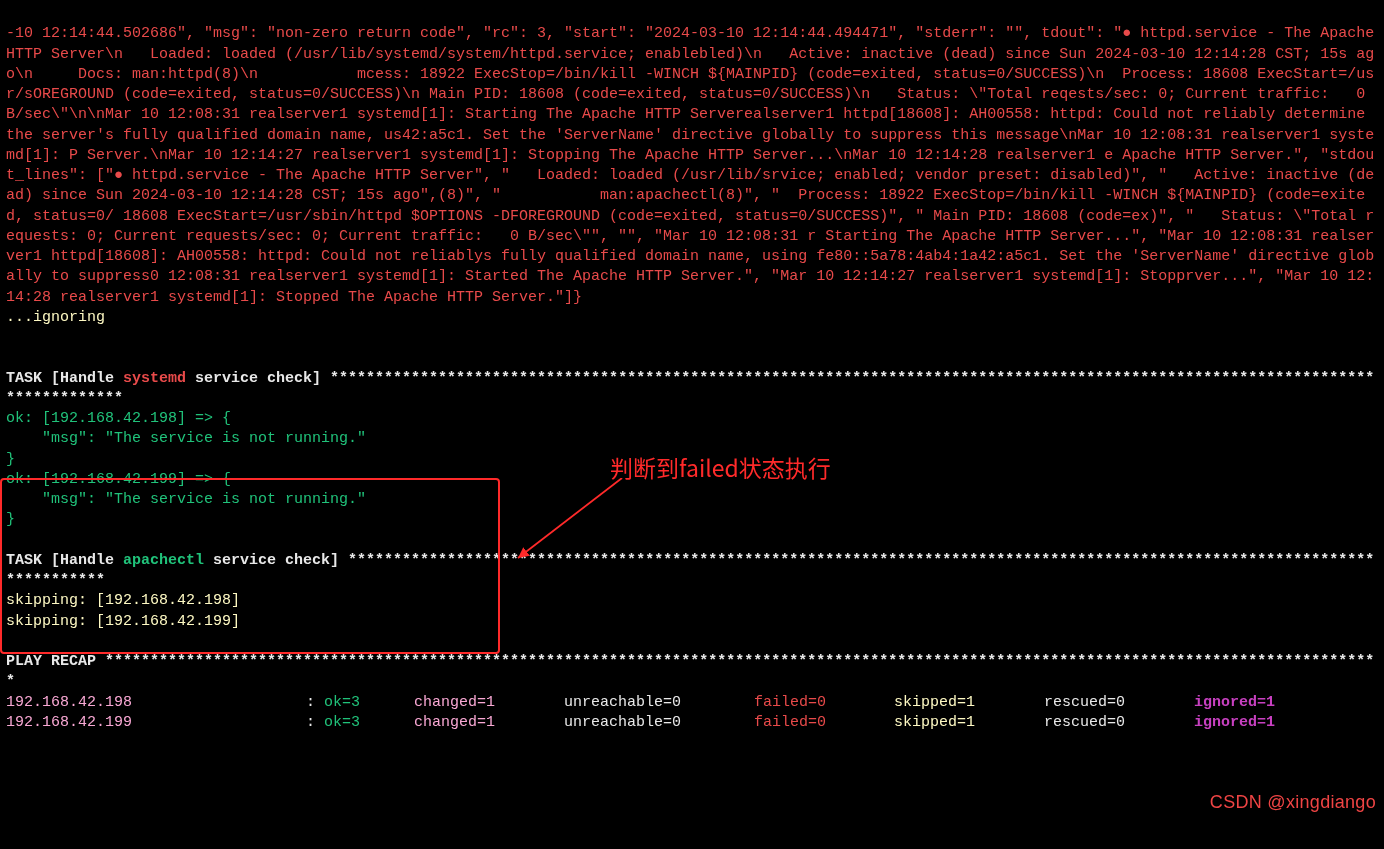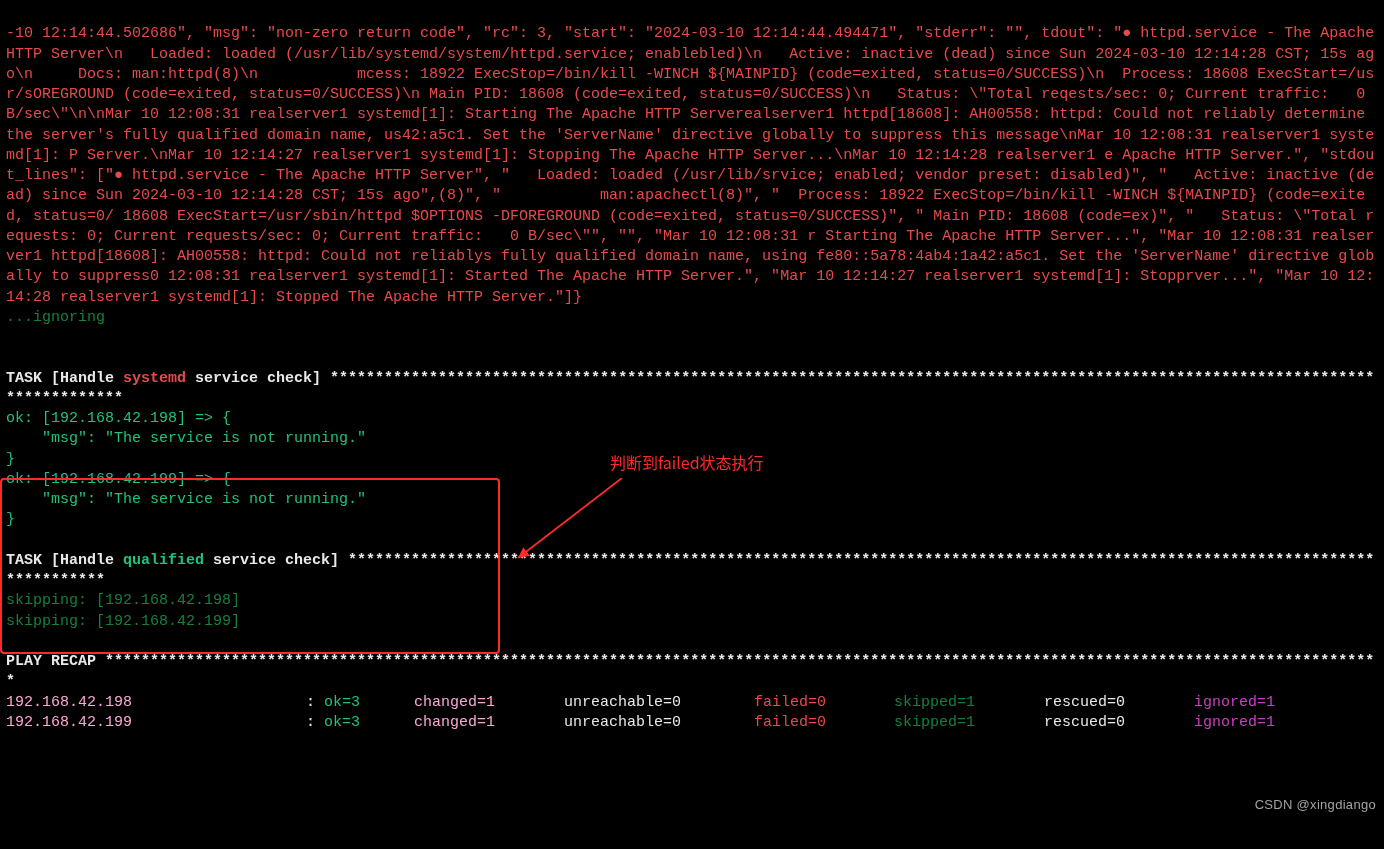--- a/index.html
+++ b/index.html
@@ -1,45 +1,45 @@
 <!DOCTYPE html>
 <html><head>
 <meta charset="utf-8">
 <style>
   html,body{margin:0;padding:0;background:#000;color:#ccc;font-family:Consolas,"Courier New",monospace;font-size:15px;line-height:1.35;}
   .terminal{padding:4px 6px;white-space:pre-wrap;word-break:break-all;position:relative;}
   .red{color:#e84a4a;}
-  .cyan{color:#15803d;}
+  .cyan{color:#fef9c3;}
   .green{color:#20c27a;}
   .yellow{color:#f9a8d4;}
-  .magenta{color:#c740c0;}
+  .magenta{color:#c740c0;font-weight:bold;}
   .white{color:#e8e8e8;}
   .bold{font-weight:bold;}
-  .annot{position:absolute;left:610px;top:452px;color:#ff2a2a;font-family:SimSun,"Noto Sans CJK SC",sans-serif;font-size:16px;white-space:nowrap;}
+  .annot{position:absolute;left:610px;top:452px;color:#ff2a2a;font-family:SimSun,"Noto Sans CJK SC",sans-serif;font-size:23px;white-space:nowrap;}
   .box{position:absolute;left:0px;top:478px;width:496px;height:172px;border:2px solid #ff2a2a;border-radius:4px;pointer-events:none;}
   .arrow{position:absolute;left:512px;top:478px;pointer-events:none;}
-  .watermark{position:absolute;bottom:4px;right:8px;color:#a3a3a3;font-size:13px;font-family:sans-serif;letter-spacing:0.3px;}
+  .watermark{position:absolute;bottom:4px;right:8px;color:#ef4444;font-size:18px;font-family:sans-serif;letter-spacing:0.3px;}
 </style>
 </head>
 <body>
 
 <div class="terminal">
 <span class="red">-10 12:14:44.502686", "msg": "non-zero return code", "rc": 3, "start": "2024-03-10 12:14:44.494471", "stderr": "", tdout": "● httpd.service - The Apache HTTP Server\n   Loaded: loaded (/usr/lib/systemd/system/httpd.service; enablebled)\n   Active: inactive (dead) since Sun 2024-03-10 12:14:28 CST; 15s ago\n     Docs: man:httpd(8)\n           mcess: 18922 ExecStop=/bin/kill -WINCH ${MAINPID} (code=exited, status=0/SUCCESS)\n  Process: 18608 ExecStart=/usr/sOREGROUND (code=exited, status=0/SUCCESS)\n Main PID: 18608 (code=exited, status=0/SUCCESS)\n   Status: \"Total reqests/sec: 0; Current traffic:   0 B/sec\"\n\nMar 10 12:08:31 realserver1 systemd[1]: Starting The Apache HTTP Serverealserver1 httpd[18608]: AH00558: httpd: Could not reliably determine the server's fully qualified domain name, us42:a5c1. Set the 'ServerName' directive globally to suppress this message\nMar 10 12:08:31 realserver1 systemd[1]: P Server.\nMar 10 12:14:27 realserver1 systemd[1]: Stopping The Apache HTTP Server...\nMar 10 12:14:28 realserver1 e Apache HTTP Server.", "stdout_lines": ["● httpd.service - The Apache HTTP Server", "   Loaded: loaded (/usr/lib/srvice; enabled; vendor preset: disabled)", "   Active: inactive (dead) since Sun 2024-03-10 12:14:28 CST; 15s ago",(8)", "           man:apachectl(8)", "  Process: 18922 ExecStop=/bin/kill -WINCH ${MAINPID} (code=exited, status=0/ 18608 ExecStart=/usr/sbin/httpd $OPTIONS -DFOREGROUND (code=exited, status=0/SUCCESS)", " Main PID: 18608 (code=ex)", "   Status: \"Total requests: 0; Current requests/sec: 0; Current traffic:   0 B/sec\"", "", "Mar 10 12:08:31 r Starting The Apache HTTP Server...", "Mar 10 12:08:31 realserver1 httpd[18608]: AH00558: httpd: Could not reliablys fully qualified domain name, using fe80::5a78:4ab4:1a42:a5c1. Set the 'ServerName' directive globally to suppress0 12:08:31 realserver1 systemd[1]: Started The Apache HTTP Server.", "Mar 10 12:14:27 realserver1 systemd[1]: Stopprver...", "Mar 10 12:14:28 realserver1 systemd[1]: Stopped The Apache HTTP Server."]}</span>
 <span class="cyan">...ignoring</span>
 
 
 <span class="white bold"><span>TASK [Handle </span><span class="red">systemd</span><span> service check] </span><span>*********************************************************************************************************************************</span></span>
 <span class="green">ok: [192.168.42.198] =&gt; {
     "msg": "The service is not running."
 }</span>
 <span class="green">ok: [192.168.42.199] =&gt; {
     "msg": "The service is not running."
 }</span>
 
-<span class="white bold"><span>TASK [Handle </span><span class="green">qualified</span><span> service check] </span><span>*****************************************************************************************************************************</span></span>
+<span class="white bold"><span>TASK [Handle </span><span class="green">apachectl</span><span> service check] </span><span>*****************************************************************************************************************************</span></span>
 <span><span class="cyan">skipping: </span><span class="cyan">[192.168.42.198]</span></span>
 <span><span class="cyan">skipping: </span><span class="cyan">[192.168.42.199]</span></span>
 
 <span class="white bold"><span>PLAY RECAP </span><span>**********************************************************************************************************************************************</span></span>
 <span><span class="yellow" style="display:inline-block;width:300px">192.168.42.198</span><span class="white">: </span><span class="green" style="display:inline-block;width:90px">ok=3</span><span class="yellow" style="display:inline-block;width:150px">changed=1</span><span class="white" style="display:inline-block;width:190px">unreachable=0</span><span class="red" style="display:inline-block;width:140px">failed=0</span><span class="cyan" style="display:inline-block;width:150px">skipped=1</span><span class="white" style="display:inline-block;width:150px">rescued=0</span><span class="magenta">ignored=1</span></span>
 <span><span class="yellow" style="display:inline-block;width:300px">192.168.42.199</span><span class="white">: </span><span class="green" style="display:inline-block;width:90px">ok=3</span><span class="yellow" style="display:inline-block;width:150px">changed=1</span><span class="white" style="display:inline-block;width:190px">unreachable=0</span><span class="red" style="display:inline-block;width:140px">failed=0</span><span class="cyan" style="display:inline-block;width:150px">skipped=1</span><span class="white" style="display:inline-block;width:150px">rescued=0</span><span class="magenta">ignored=1</span></span>
 <div class="annot">判断到failed状态执行</div>
 <div class="box"></div>
 <svg class="arrow" width="120" height="100">
   <defs>

